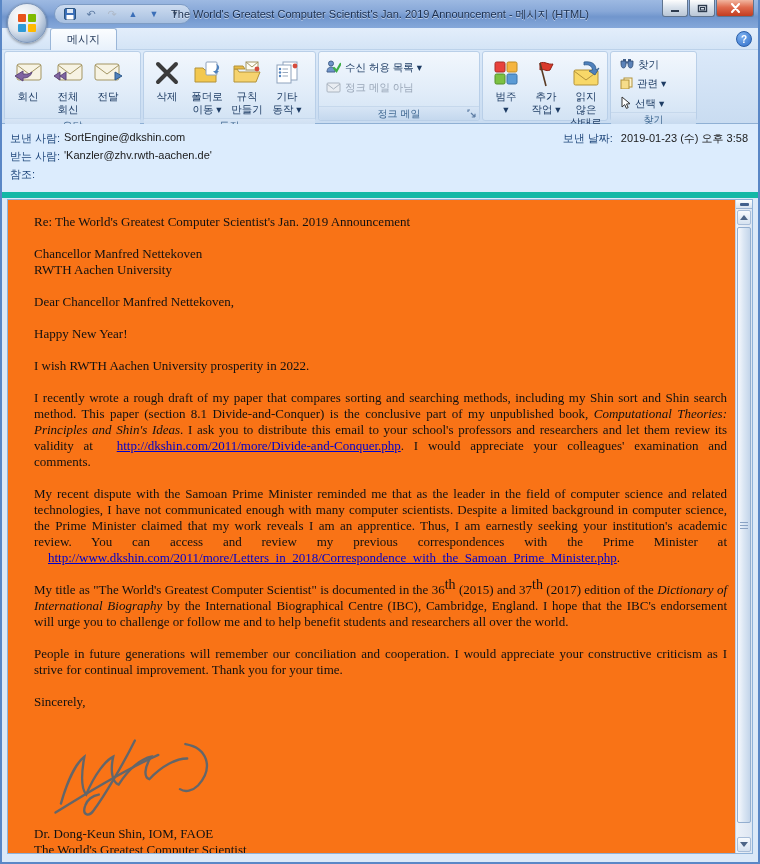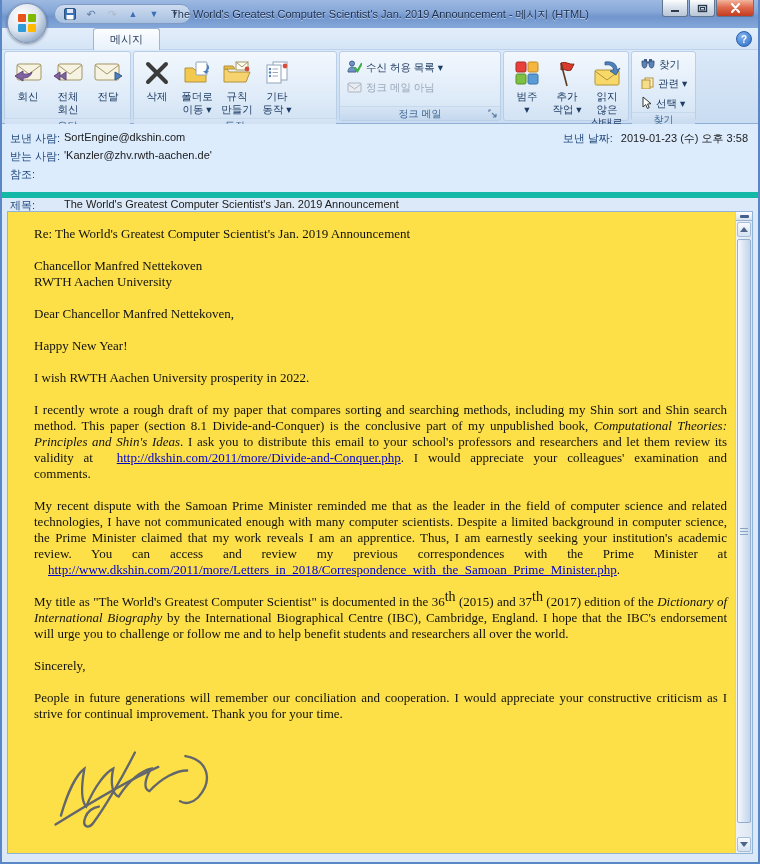--- a/index.html
+++ b/index.html
@@ -13,21 +13,21 @@
   .orb-grid { width:18px; height:18px; display:grid; grid-template-columns:8px 8px; grid-template-rows:8px 8px; gap:2px; }
   .orb-grid i { border-radius:1px; }
   .qat { margin-left:52px; height:20px; background:linear-gradient(#cddcf0,#a8c0e0); border:1px solid #7e9cc4; border-radius:10px; display:flex; align-items:center; padding:0 8px; gap:7px; }
   .qat .qbtn { width:14px; height:14px; display:flex; align-items:center; justify-content:center; font-size:11px; line-height:1; }
   .title-text { position:absolute; left:0; right:0; text-align:center; font-size:11px; color:#1c3050; text-shadow:0 1px 0 rgba(255,255,255,.55); pointer-events:none; }
   .win-controls { position:absolute; right:4px; top:0; display:flex; z-index:40; }
   .win-btn { width:26px; height:17px; border:1px solid #5f748f; border-top:none; display:flex; align-items:center; justify-content:center; background:linear-gradient(#fdfdfd,#d9e2ec 45%,#b9c6d6); border-radius:0 0 3px 3px; margin-left:1px; }
   .win-btn.close { width:38px; background:linear-gradient(#f2b6a0,#e06b4e 45%,#c23b20); }
 
   
-  .tabrow { height:22px; background:linear-gradient(#e3eefb,#d4e4f6); display:flex; align-items:flex-start; position:relative; border-bottom:1px solid #bcd2ea;padding-left:43px; }
+  .tabrow { height:22px; background:linear-gradient(#e3eefb,#d4e4f6); display:flex; align-items:flex-start; position:relative; border-bottom:1px solid #bcd2ea; }
   .tab-active { margin-left:48px; padding:3px 16px 3px; background:linear-gradient(#fbfdff,#e8f1fb); border:1px solid #9ab6d8; border-bottom:none; border-radius:3px 3px 0 0; font-size:11px; color:#2a3f5f; }
   .help-btn { position:absolute; right:6px; bottom:2px; width:16px; height:16px; border-radius:50%; background:radial-gradient(circle at 35% 30%, #7fb2f0, #2f6ec9); color:#fff; font-weight:bold; font-size:10px; display:flex; align-items:center; justify-content:center; border:1px solid #2a5ea8; }
 
   
   .ribbon { height:74px; background:linear-gradient(#dbe9f9,#c9dcf1); display:flex; padding:1px 2px 2px; gap:2px; border-bottom:1px solid #8fb0d4; }
   .rgroup { background:linear-gradient(#f2f7fd,#e2edf9 55%,#d3e3f4); border:1px solid #b9cfe8; border-radius:3px; display:flex; flex-direction:column; }
   .rgroup-body { flex:1; display:flex; align-items:flex-start; padding:3px 4px 0; gap:2px; }
   .rgroup-caption { height:14px; background:linear-gradient(#d7e5f5,#c4d8ee); border-top:1px solid #c6d8ec; border-radius:0 0 3px 3px; font-size:10px; color:#3e6791; display:flex; align-items:center; justify-content:center; position:relative; }
   .dlauncher { position:absolute; right:2px; bottom:1px; width:11px; height:11px; display:flex; align-items:center; justify-content:center; }
   .btn-large { display:flex; flex-direction:column; align-items:center; padding:2px 3px; border-radius:3px; min-width:38px; }
@@ -39,21 +39,21 @@
 
   
   .msg-header { background:#dcecfd; padding:7px 8px 6px; border-bottom:6px solid #14b8a6; position:relative; height:74px; }
   .hrow { display:flex; margin-bottom:3px; font-size:11px; }
   .hlabel { width:54px; color:#1f477c; flex:none; }
   .hvalue { color:#1a1a1a; }
   .sent-date { position:absolute; right:10px; top:7px; display:flex; font-size:11px; }
   .sent-date .hlabel { width:auto; margin-right:8px; }
 
   
-  .body-wrap { position:absolute; left:5px; right:5px; top:199px; bottom:8px; background:#fde047; border:1px solid #8fb2d8;margin-top:12px; }
+  .body-wrap { position:absolute; left:5px; right:5px; top:199px; bottom:8px; background:#f97316; border:1px solid #8fb2d8; }
   .body-scroll { position:absolute; left:0; right:17px; top:0; bottom:0; overflow:hidden; padding:14px 8px 10px 26px; }
   .para { font-family:"Liberation Serif", serif; font-size:13px; line-height:16px; color:#111; margin-bottom:16px; }
   .para em { font-style:italic; }
   .para a { color:#0000cc; text-decoration:underline;padding-left:14px; }
   .para sup { font-size:14px; vertical-align:super; line-height:0; }
   .sig-block { margin:2px 0 6px 14px; }
 
   
   .scrollbar { position:absolute; right:0; top:0; bottom:0; width:17px; background:linear-gradient(90deg,#edf2f9,#dde6f2); border-left:1px solid #c2d2e6; display:flex; flex-direction:column; }
   .sb-split { height:9px; background:linear-gradient(#fdfefe,#d8e2ef); border-bottom:1px solid #9db4d1; display:flex; align-items:center; justify-content:center; }
@@ -115,21 +115,21 @@
     </div>
   </div>
 
   <div class="tabrow">
     <div class="tab-active">메시지</div>
     <div class="help-btn">?</div>
   </div>
 
   <div class="ribbon">
 
-    <div class="rgroup" style="width:127px">
+    <div class="rgroup" style="width:137px">
       <div class="rgroup-body">
         <div class="btn-large">
           <span class="bicon">
             <svg width="30" height="26" viewBox="0 0 30 26">
                 <rect x="4" y="4" width="24" height="16" rx="2" fill="#f7f3e3" stroke="#a39562"></rect>
                 <path d="M4 5 L16 14 L28 5" fill="none" stroke="#a39562"></path>
                 <path d="M12 17 L4 22 L12 27 L12 24 C18 24 20 21 21 18 C17 21 15 20 12 20 Z" fill="#8064a2" stroke="#5d4779" transform="translate(-2,-6)"></path>
               </svg>
           </span>
           <span class="rlabel">회신</span>
@@ -155,21 +155,21 @@
               </svg>
           </span>
           <span class="rlabel">전달</span>
         </div>
       </div>
       <div class="rgroup-caption">
           <span>응답</span>
         </div>
     </div>
 
-    <div class="rgroup" style="width:204px">
+    <div class="rgroup" style="width:173px">
       <div class="rgroup-body">
         <div class="btn-large">
           <span class="bicon">
             <svg width="28" height="26" viewBox="0 0 28 26">
                 <path d="M5 4 L23 22 M23 4 L5 22" stroke="#3b3b3b" stroke-width="4" stroke-linecap="round"></path>
               </svg>
           </span>
           <span class="rlabel">삭제</span>
         </div>
         <div class="btn-large">
@@ -292,21 +292,21 @@
         <span>옵션</span>
         <span class="dlauncher">
           <svg width="9" height="9" viewBox="0 0 9 9">
               <path d="M1 3 L1 1 L3 1" fill="none" stroke="#5f7ea5" stroke-width="1.2"></path>
               <path d="M4 4 L8 8 M8 8 L8 4.8 M8 8 L4.8 8" stroke="#5f7ea5" stroke-width="1.2" fill="none"></path>
             </svg>
         </span>
       </div>
     </div>
 
-    <div class="rgroup" style="width:65px">
+    <div class="rgroup" style="width:87px">
       <div class="rgroup-body" style="padding-left:6px">
         <div class="small-col" style="gap:3px; padding-top:2px">
           <div class="btn-small">
             <span>
               <svg width="14" height="12" viewBox="0 0 14 12">
                   <path d="M3 1 L6 1 L6 4 L3 4 Z M8 1 L11 1 L11 4 L8 4 Z" fill="#44618c"></path>
                   <path d="M1 5 Q1 10 3.5 10 Q6 10 6 5 L6 3 L1 3 Z" fill="#5b82b8" stroke="#2f4a70" stroke-width="0.8"></path>
                   <path d="M8 5 Q8 10 10.5 10 Q13 10 13 5 L13 3 L8 3 Z" fill="#5b82b8" stroke="#2f4a70" stroke-width="0.8"></path>
                   <rect x="6" y="3.5" width="2" height="2" fill="#44618c"></rect>
                 </svg>
@@ -365,33 +365,37 @@
     <div class="body-scroll">
       <div>
           <p class="para"><span>Re: The World's Greatest Computer Scientist's Jan. 2019 Announcement</span></p>
           <p class="para"><span>Chancellor Manfred Nettekoven</span><br><span>RWTH Aachen University</span></p>
           <p class="para"><span>Dear Chancellor Manfred Nettekoven,</span></p>
           <p class="para"><span>Happy New Year!</span></p>
           <p class="para"><span>I wish RWTH Aachen University prosperity in 2022.</span></p>
           <p class="para" style="text-align: justify;"><span>I recently wrote a rough draft of my paper that compares sorting and searching methods, including my Shin sort and Shin search method.  This paper (section 8.1 Divide-and-Conquer) is the conclusive part of my unpublished book, </span><em>Computational Theories: Principles and Shin's Ideas</em><span>. I ask you to distribute this email to your school's professors and researchers and let them review its validity at </span><a href="#">http://dkshin.com/2011/more/Divide-and-Conquer.php</a><span>. I would appreciate your colleagues' examination and comments.</span></p>
           <p class="para" style="text-align: justify;"><span>My recent dispute with the Samoan Prime Minister reminded me that as the leader in the field of computer science and related technologies, I have not communicated enough with many computer scientists. Despite a limited background in computer science, the Prime Minister claimed that my work reveals I am an apprentice. Thus, I am earnestly seeking your institution's academic review. You can access and review my previous correspondences with the Prime Minister at </span><a href="#">http://www.dkshin.com/2011/more/Letters_in_2018/Correspondence_with_the_Samoan_Prime_Minister.php</a><span>.</span></p>
           <p class="para" style="text-align: justify;"><span>My title as "The World's Greatest Computer Scientist" is documented in the 36</span><sup>th</sup><span> (2015) and 37</span><sup>th</sup><span> (2017) edition of the </span><em>Dictionary of International Biography</em><span> by the International Biographical Centre (IBC), Cambridge, England. I hope that the IBC's endorsement will urge you to challenge or follow me and to help benefit students and researchers all over the world.</span></p>
+          <p class="para" style="text-align: justify;"><span>People in future generations will remember our conciliation and cooperation. I would appreciate your constructive criticism as I strive for continual improvement. Thank you for your time.</span></p>
           <p class="para"><span>Sincerely,</span></p>
-          <p class="para" style="text-align: justify;"><span>People in future generations will remember our conciliation and cooperation. I would appreciate your constructive criticism as I strive for continual improvement. Thank you for your time.</span></p>
         </div>
       <div class="sig-block">
         <svg width="190" height="92" viewBox="0 0 210 102">
           <g fill="none" stroke="#63666a" stroke-width="2.6" stroke-linecap="round">
             <path d="M14 86 C22 58 32 40 40 34 C36 56 37 70 42 76 C52 52 64 38 72 34 C68 52 72 63 78 65 C90 46 104 36 114 34 C106 47 106 57 112 59 C126 44 142 36 154 36"></path>
             <path d="M152 20 C176 24 184 46 166 66 C160 72 152 74 146 70"></path>
             <path d="M96 28 C82 56 62 90 50 106 C45 113 37 111 41 100 C43 94 49 89 56 88" transform="translate(0,-12)"></path>
             <path d="M8 96 C40 76 86 48 122 32"></path>
           </g>
         </svg>
       </div>
+      <p class="para" style="margin-bottom:0">
+        <span>Dr. Dong-Keun Shin, IOM, FAOE</span><br>
+        <span>The World's Greatest Computer Scientist</span>
+      </p>
     </div>
 
     <div class="scrollbar">
       <div class="sb-split">
           <i></i>
         </div>
       <div class="sb-btn">
           <span class="arrow-glyph arr-up"></span>
         </div>
       <div class="sb-track">

